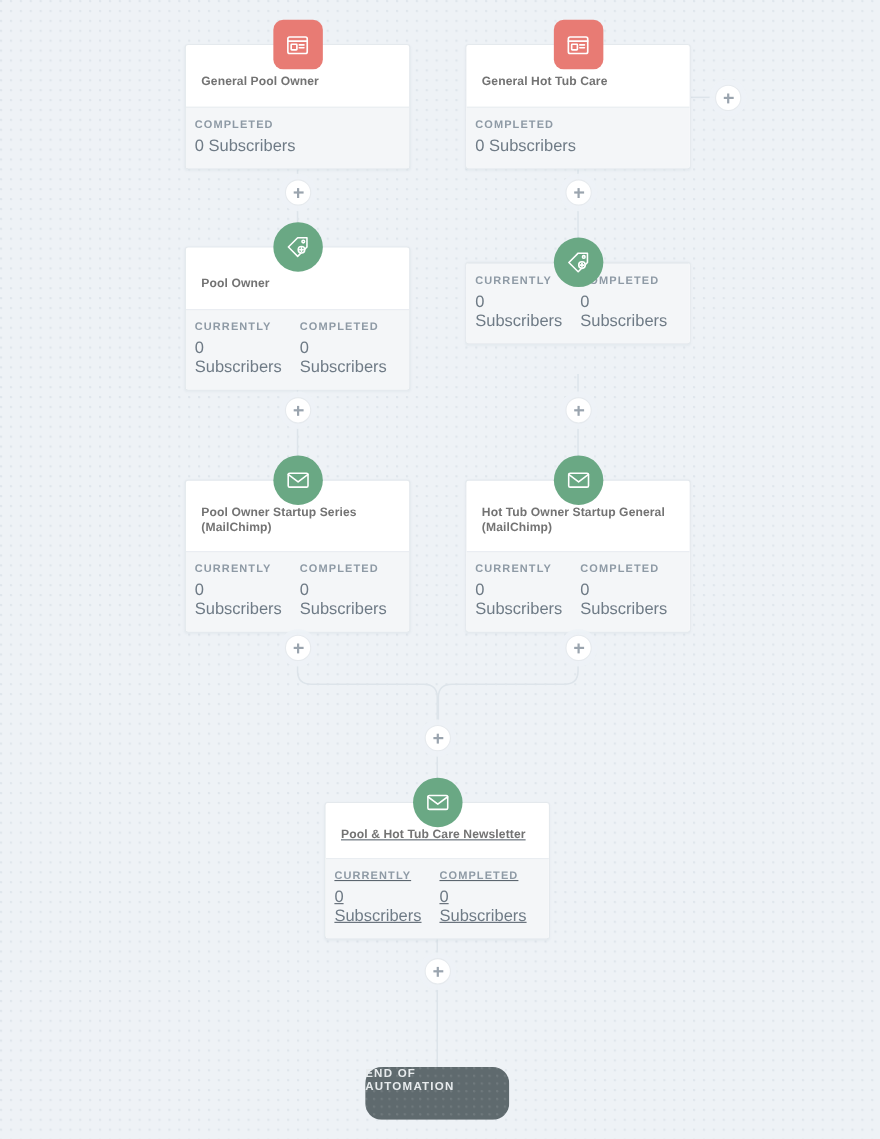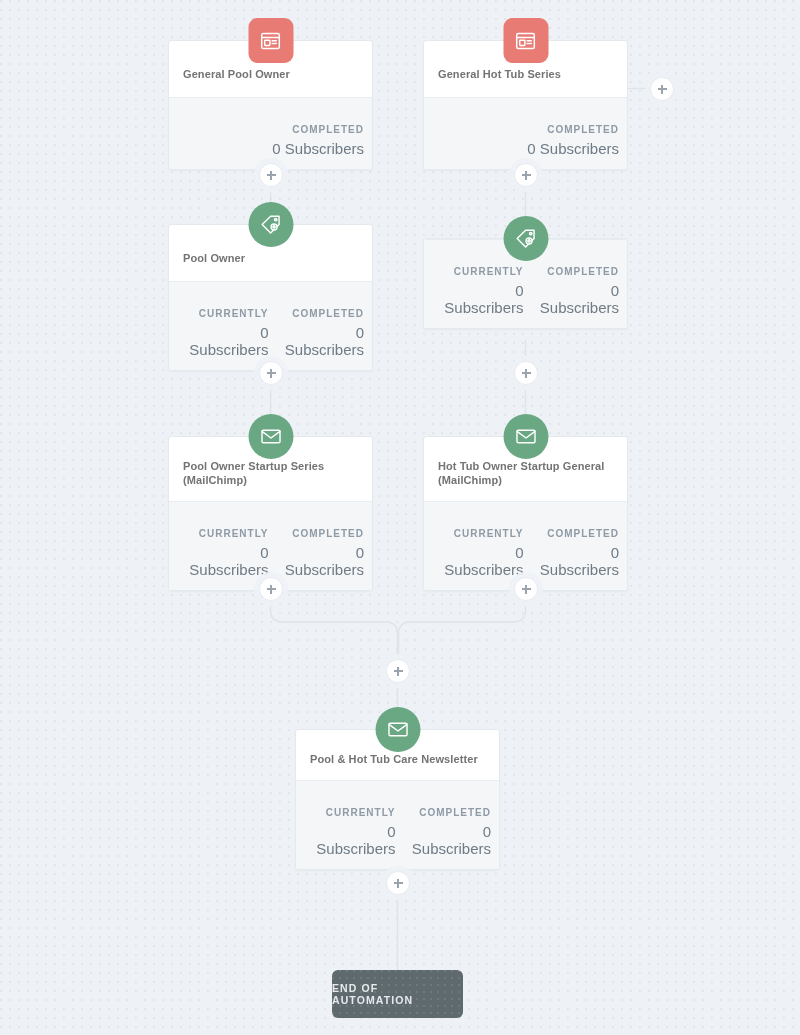--- a/index.html
+++ b/index.html
@@ -65,23 +65,22 @@
 
   .card-stats {
     border-top: 1px solid #e9edf1;
     background: #f4f6f8;
     display: flex;
     padding: 10px 6px 12px 6px;
   }
 
   .stat {
     flex: 1 1 0;
-    text-align: right;
+    text-align: left;
     padding: 0 2px;
-    margin-top: 16px;
   }
 
   .stat-label {
     font-size: 10px;
     font-weight: bold;
     letter-spacing: 1.0px;
     color: #8e9aa5;
     text-transform: uppercase;
     margin-bottom: 5px;
   }
@@ -138,25 +137,24 @@
   .plus::after  { width: 1.6px; height: 9px; }
 
   
   .end-node {
     position: absolute;
     z-index: 3;
     background: #5f6a6e;
     background-image:
       radial-gradient(circle at 1px 1px, rgba(255,255,255,0.10) 1px, transparent 1.4px);
     background-size: 7px 7px;
-    border-radius: 6px;
+    border-radius: 15px;
     width: 131px;
     height: 48px;
     display: flex;
-    align-items: center;
     justify-content: center;
   }
   .end-label {
     color: #e7ebed;
     font-size: 10.5px;
     font-weight: bold;
     letter-spacing: 1.1px;
     text-transform: uppercase;
   }
 </style>
@@ -217,21 +215,21 @@
     <div class="node-icon square">
       <svg width="24" height="24" viewBox="0 0 24 24" fill="none" stroke="#ffffff" stroke-width="1.5" stroke-linecap="round" stroke-linejoin="round">
         <rect x="3.2" y="4.6" width="17.6" height="15" rx="1.6"></rect>
         <line x1="3.2" y1="8.4" x2="20.8" y2="8.4"></line>
         <rect x="6.2" y="11.2" width="5.2" height="5.2" rx="0.6"></rect>
         <line x1="13.6" y1="11.8" x2="17.8" y2="11.8"></line>
         <line x1="13.6" y1="14.4" x2="17.8" y2="14.4"></line>
       </svg>
     </div>
     <div class="card">
-      <div class="card-title">General Hot Tub Series</div>
+      <div class="card-title">General Hot Tub Care</div>
       <div class="card-stats">
         <div class="stat">
           <div class="stat-label">COMPLETED</div>
           <div class="stat-value">0 Subscribers</div>
         </div>
       </div>
     </div>
   </div>
 
   <div class="node" style="left:168px; top:224px; width:205px;">
@@ -320,21 +318,21 @@
           <div class="stat-value">0 Subscribers</div>
         </div>
         <div class="stat">
           <div class="stat-label">COMPLETED</div>
           <div class="stat-value">0 Subscribers</div>
         </div>
       </div>
     </div>
   </div>
 
-  <div class="node" style="left:295px; top:729px; width:205px;">
+  <div class="node" style="left:295px; top:729px; width:205px;text-decoration:underline;">
     <div class="node-icon round">
       <svg width="23" height="23" viewBox="0 0 24 24" fill="none" stroke="#ffffff" stroke-width="1.5" stroke-linecap="round" stroke-linejoin="round">
         <rect x="2.6" y="5.4" width="18.8" height="13.2" rx="1.4"></rect>
         <path d="M2.6,6.6 L12,13.6 L21.4,6.6"></path>
       </svg>
     </div>
     <div class="card">
       <div class="card-title two-line">Pool &amp; Hot Tub Care Newsletter</div>
       <div class="card-stats">
         <div class="stat">

